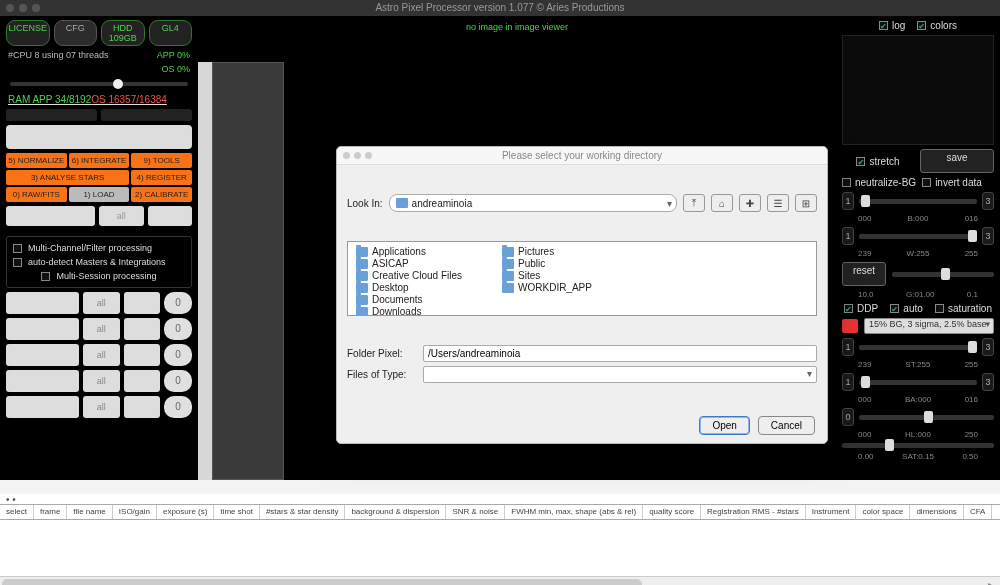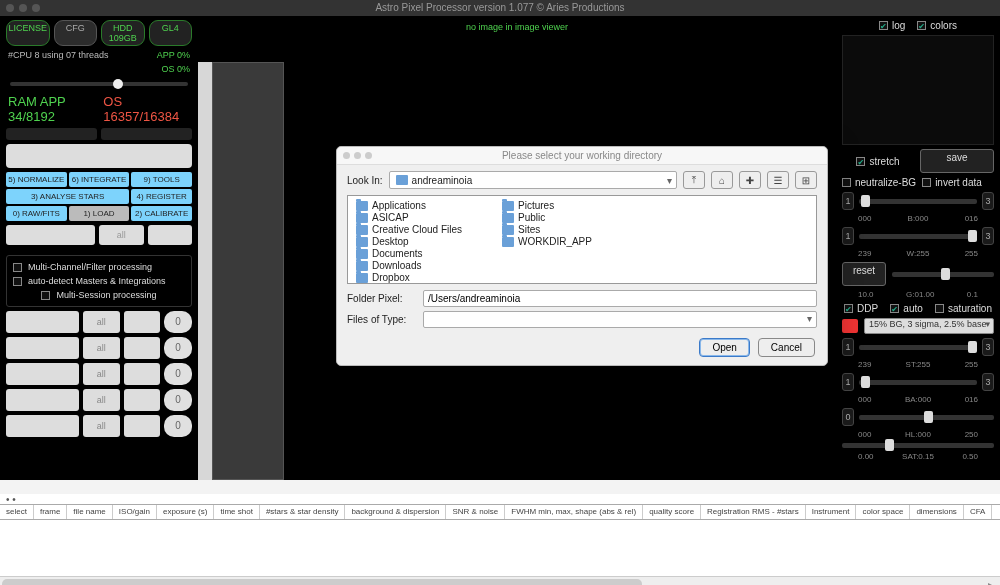--- a/index.html
+++ b/index.html
@@ -12,27 +12,27 @@
   .main { display:flex; height:464px; }
   .left-col { width:198px; background:#000; padding:4px 6px; display:flex; flex-direction:column; gap:4px; }
   .pill-row { display:flex; gap:4px; }
   .pill { flex:1; border-radius:9px; text-align:center; padding:2px 0; font-size:9px; background:#222; border:1px solid #444; }
   .pill.green { border-color:#2a7a2a; color:#4fd24f; }
   .pill.dark { background:#2c2c2c; color:#aaa; border-color:#555; }
   .cpu-row { display:flex; justify-content:space-between; font-size:9px; padding:0 2px; color:#bbb; }
   .cpu-row .r { color:#4fd24f; }
   .slider-small { height:4px; background:#333; margin:4px 4px; position:relative; border-radius:2px; }
   .slider-small .thumb { position:absolute; width:10px; height:10px; background:#eee; border-radius:50%; top:-3px; }
-  .mem-row { display:flex; justify-content:space-between; font-size:13px; padding:0 2px; }
+  .mem-row { display:flex; justify-content:flex-start; font-size:10px; padding:0 2px;text-decoration:underline; }
   .mem-row span:nth-child(1){color:#4fd24f;} .mem-row span:nth-child(2){color:#e54;}
   .two-boxes { display:flex; gap:4px; }
   .two-boxes div{ flex:1; height:12px; background:#222; border-radius:3px; }
   .big-btn { height:24px; background:#ddd; border-radius:4px; color:#888; text-align:center; line-height:24px; font-size:10px; }
   .step-grid { display:grid; grid-template-columns:1fr 1fr 1fr; gap:2px; }
-  .step { background:#7dd3fc; color:#222; font-size:8px; padding:3px 2px; border-radius:2px; text-align:center; }
+  .step { background:#f97316; color:#222; font-size:8px; padding:3px 2px; border-radius:2px; text-align:center; }
   .step.active { background:#bbb; }
   .trio { display:flex; gap:4px; }
   .trio .b { background:#ddd; height:20px; border-radius:3px; color:#999; font-size:9px; text-align:center; line-height:20px; }
   .trio .b1{flex:2;} .trio .b2{flex:1;} .trio .b3{flex:1;}
   .chk-row { display:flex; align-items:center; gap:6px; font-size:9px; color:#ddd; padding:2px 6px; }
   .chk-row.center { justify-content:center; }
   .chk { width:9px; height:9px; border:1px solid #888; background:#111; }
   .gb-row{ display:flex; gap:4px; }
   .gb-row .g1{flex:2;height:22px;background:#ddd;border-radius:3px;} 
   .gb-row .g2{flex:1;height:22px;background:#ddd;border-radius:3px;text-align:center;line-height:22px;color:#888;font-size:9px;}
@@ -41,25 +41,25 @@
 
   .mid-col { flex:1; background:#000; position:relative; }
   .mid-col .lscroll { position:absolute; left:0; width:14px; top:46px; bottom:0; background:#d7d7d7; }
   .mid-col .strip { position:absolute; left:14px; width:72px; top:46px; bottom:0; background:#3a3a3a; border:1px solid #555; }
   .mid-top { height:20px; display:flex; align-items:center; justify-content:center; gap:8px; font-size:10px; }
   .mid-top .chk { border-color:#777; }
   .mid-top .combo { width:78px; height:14px; background:#e6e6e6; color:#555; font-size:9px; padding:0 4px; border-radius:2px; }
   .mid-msg { text-align:center; color:#4fd24f; font-size:9px; padding-top:6px; }
 
   
-  .dialog { position:absolute; left:336px; top:146px; width:492px; height:220px; background:#efefef; border:1px solid #bbb; border-radius:5px; color:#222; display:flex; flex-direction:column; box-shadow:0 8px 30px rgba(0,0,0,.5); }
+  .dialog { position:absolute; left:336px; top:146px; width:492px; height:298px; background:#efefef; border:1px solid #bbb; border-radius:5px; color:#222; display:flex; flex-direction:column; box-shadow:0 8px 30px rgba(0,0,0,.5);gap:23px; }
   .dlg-title { height:18px; text-align:center; line-height:18px; font-size:10px; color:#888; position:relative; border-bottom:1px solid #ddd; background:#f7f7f7; border-radius:5px 5px 0 0;}
   .dlg-title .md{position:absolute;left:6px;top:5px;display:flex;gap:4px;} .dlg-title .md span{width:7px;height:7px;border-radius:50%;background:#ccc;}
   .dlg-look { display:flex; align-items:center; gap:6px; padding:6px 10px; font-size:10px; }
-  .dlg-look .combo { flex:1; height:18px; border:1px solid #aaa; background:#fff; border-radius:2px; display:flex; align-items:center; padding:0 6px; font-size:10px; position:relative;}
+  .dlg-look .combo { flex:1; height:18px; border:1px solid #aaa; background:#fff; border-radius:8px; display:flex; align-items:center; padding:0 6px; font-size:10px; position:relative;}
   .dlg-look .combo::after{content:"▾"; position:absolute; right:4px; color:#666;}
   .dlg-look .ibtn { width:22px; height:18px; border:1px solid #999; background:#eee; border-radius:3px; display:flex; align-items:center; justify-content:center; font-size:10px; color:#444;}
   .dlg-body { flex:1; background:#fff; margin:0 10px; border:1px solid #999; display:flex; padding:4px 8px; gap:40px; overflow:hidden;}
   .dlg-body .col { display:flex; flex-direction:column; gap:1px; }
   .dlg-body .item { display:flex; align-items:center; gap:4px; font-size:10px; }
   .dlg-body .fico { width:12px; height:10px; background:#6aa0d8; border-radius:1px; display:inline-block; position:relative;}
   .dlg-body .fico::before{content:"";position:absolute;top:-2px;left:0;width:5px;height:2px;background:#6aa0d8;border-radius:1px 1px 0 0;}
   .dlg-form { padding:6px 10px; display:grid; grid-template-columns:70px 1fr; gap:4px 6px; font-size:10px; align-items:center; }
   .dlg-form input, .dlg-form .sel { width:100%; height:17px; border:1px solid #aaa; font-size:10px; padding:0 4px; background:#fff; border-radius:2px;}
   .dlg-form .sel { position:relative; } .dlg-form .sel::after{content:"▾";position:absolute;right:4px;top:1px;color:#666;}

